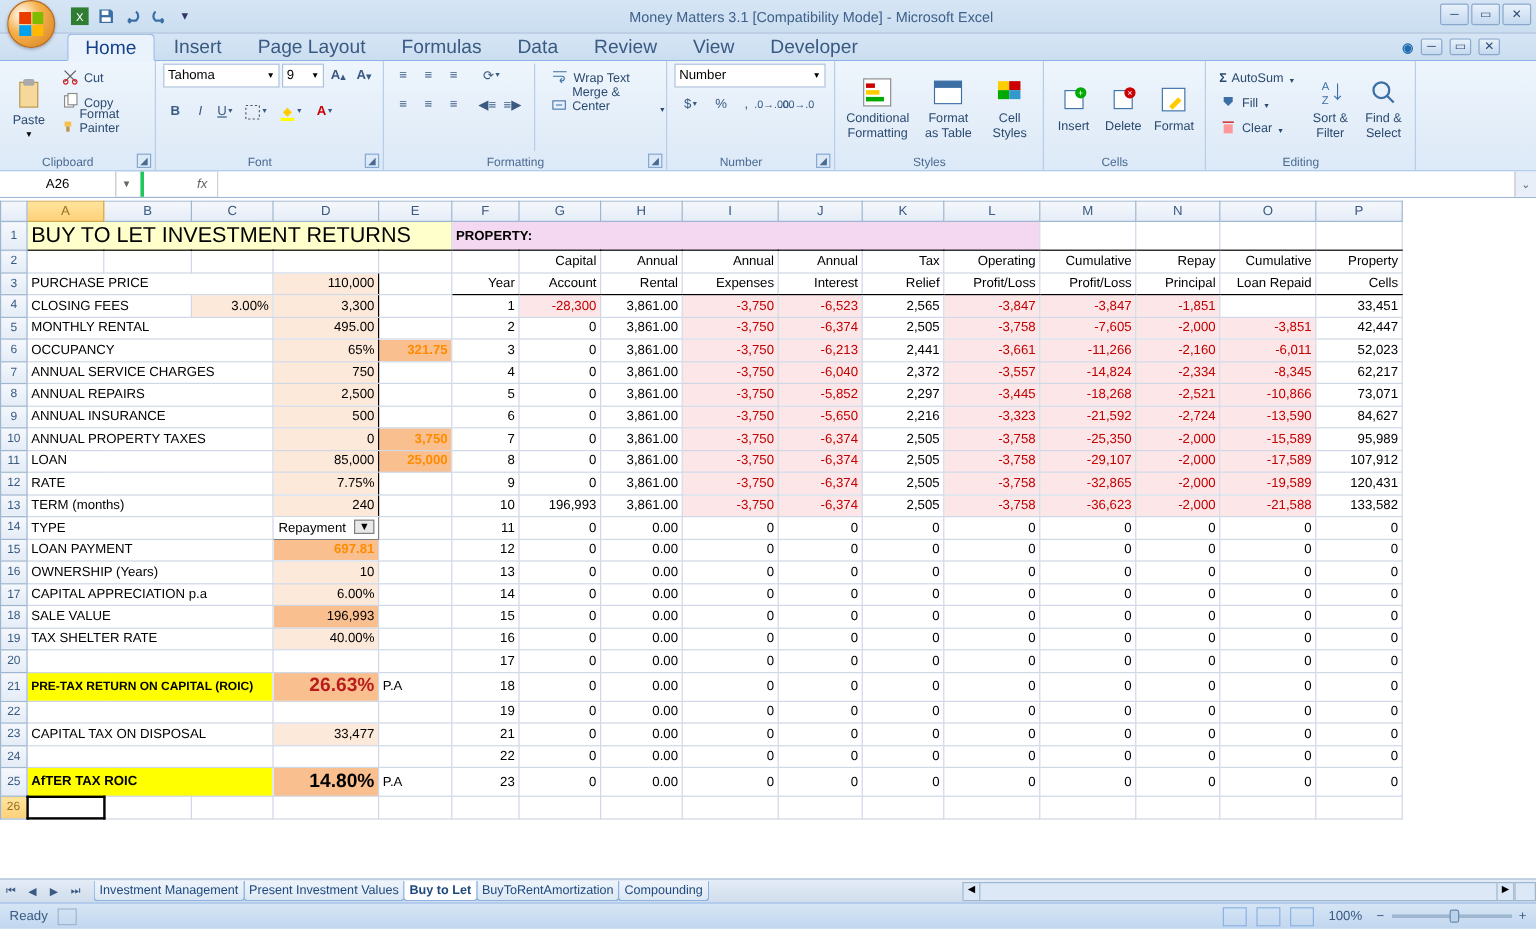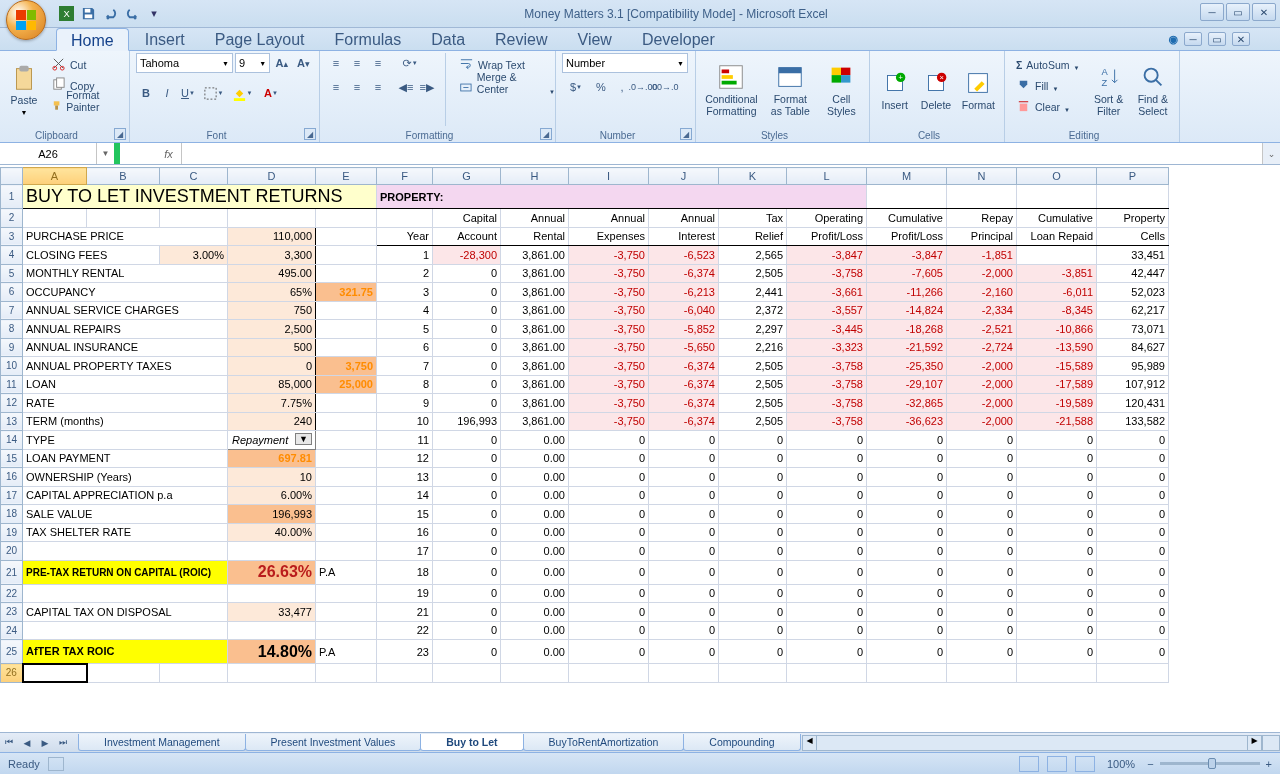--- a/index.html
+++ b/index.html
@@ -34,21 +34,21 @@
 .big-btn-label { font-size: 10.5px; color: #2b4a6f; text-align: center; line-height: 1.1; }
 .small-btns { display: flex; flex-direction: column; gap: 1px; }
 .small-btn { display: flex; align-items: flex-end; gap: 4px; padding: 1px 4px; font-size: 10.5px; color: #2b4a6f; border: 1px solid transparent; border-radius: 2px; height: 20px; }
 .row-btns { display: flex; gap: 1px; }
 .icon-btn { width: 20px; height: 20px; border: 1px solid transparent; border-radius: 2px; display: flex; align-items: center; justify-content: center; font-size: 11px; color: #3a5a82; }
 .icon-sm { width: 15px; height: 15px; }
 .font-combo { height: 20px; border: 1px solid #abc1dd; background: #fff; font-size: 11px; padding: 1px 3px; display: flex; align-items: center; justify-content: space-between; }
 
 
 .formula-bar { height: 22px; border-bottom: 1px solid #9eb6d3; display: flex; align-items: stretch; background: #fff; }
-.name-box { width: 120px; border-right: 6px solid #22c55e; display: flex;}
+.name-box { width: 120px; border-right: 3px solid #22c55e; display: flex;}
 .name-box input { width: 96px; border: none; padding: 2px 6px; font-size: 11px; text-align: center; }
 .name-box-dd { width: 18px; border-left: 1px solid #c5c5c5; display: flex; align-items: center; justify-content: center; font-size: 8px; color: #666; }
 .fx-btn { width: 26px; display: flex; align-items: center; justify-content: center; font-style: italic; color: #666; border-right: 1px solid #c5c5c5; margin-left: 36px; }
 .formula-input { flex: 1; border: none; padding: 2px 6px; font-size: 11px; }
 .formula-expand { width: 18px; border-left: 1px solid #c5c5c5; display:flex;align-items:center;justify-content:center;color:#666;font-size:9px; background:#e8eff8;}
 
 
 .sheet-container { position: absolute; top: 167px; bottom: 22px; left: 0; right: 0; overflow: hidden; background:#fff; }
 .sheet { border-collapse: collapse; table-layout: fixed; font-family: Tahoma, sans-serif; font-size: 11px; }
 .sheet th { background: linear-gradient(#f5f8fc,#e4ecf7); border: 1px solid #9eb6ce; font-weight: normal; color: #3a5a82; height: 17px; }
@@ -56,40 +56,40 @@
 .sheet th.sel-col { background: linear-gradient(#ffe49c,#fdd07a); color:#936f1e; border-color:#d0a84d; }
 .sheet th.sel-row { background: linear-gradient(#ffe49c,#fdd07a); color:#936f1e; }
 .sheet td { border: 1px solid #d0d7e5; padding: 1px 3px; height: 18.5px; white-space: nowrap; overflow: hidden; }
 .vborder-r { border-right: 1px solid #000 !important; }
 .vborder-b { border-bottom: 1px solid #000 !important; }
 .sel-cell { border: 2px solid #000 !important; position:relative; }
 
 
 .tab-bar { height: 20px; background: linear-gradient(#e4ecf7,#d0ddec); display: flex; align-items: center; border-top:1px solid #9eb6d3; position:relative;}
 .tab-nav-btn { width: 18px; height: 16px; display: flex; align-items:center; justify-content:center; font-size:9px; color:#3a5a82; }
-.sheet-tab { padding: 2px 25px; font-size: 10.5px; color: #1f497d; background: linear-gradient(#eef4fb,#dce8f5); border: 1px solid #8db2e3; border-top:none; border-radius: 0 0 3px 3px; margin-right:-1px; }
+.sheet-tab { padding: 2px 4px; font-size: 10.5px; color: #1f497d; background: linear-gradient(#eef4fb,#dce8f5); border: 1px solid #8db2e3; border-top:none; border-radius: 0 0 3px 3px; margin-right:-1px; }
 .sheet-tab.active { background: #fff; font-weight: bold; }
 .hscroll { position: absolute; right: 18px; top: 2px; width: 460px; height: 16px; background: #dce8f5; border:1px solid #9eb6ce; }
 .status-bar { height: 22px; background: linear-gradient(#d6e5f5,#c1d7ef); border-top: 1px solid #8db2e3; display: flex; align-items: center; padding: 0 8px; font-size: 11px; color: #3a5a82; position: absolute; bottom:0; left:0; right:0;}
 .zoom-area { margin-left: auto; display: flex; align-items: center; gap: 6px; }
 .zoom-slider { width: 100px; height: 3px; background: #9eb6ce; position: relative; }
 .view-btn { width: 20px; height: 16px; border:1px solid #8db2e3; margin-left:2px; }
 
 .r { text-align: right; }
 .bold { font-weight: bold; }
 .yellow { background: #ffff00; }
 .pink { background: #fce6e8; }
 .cream { background: #ffffcc; }
 .orange-light { background: #fde9d9; }
 .orange-mid { background: #fabf8f; }
 .lavender { background: #f4d7f0; }
 .red-txt { color: #c00000; }
 .orange-txt { color: #ff8c00; font-weight:bold; }
 .big-txt { font-size: 18px; font-weight: normal; }
-.dropdown-cell { border:1px solid #808080 !important; position:relative; background:#fff;font-style:italic; }
+.dropdown-cell { border:1px solid #808080 !important; position:relative; background:#fff; }
 .dropdown-cell::after { content:"▼"; position:absolute; right:3px; top:2px; font-size:9px; border:1px solid #808080; padding:0 3px; background:#e8e8e8;}
 </style>
 </head>
 <body>
 
 <div class="titlebar">
   <div class="office-btn">
     <div class="office-orb">
         <div class="office-logo">
           <span></span>

